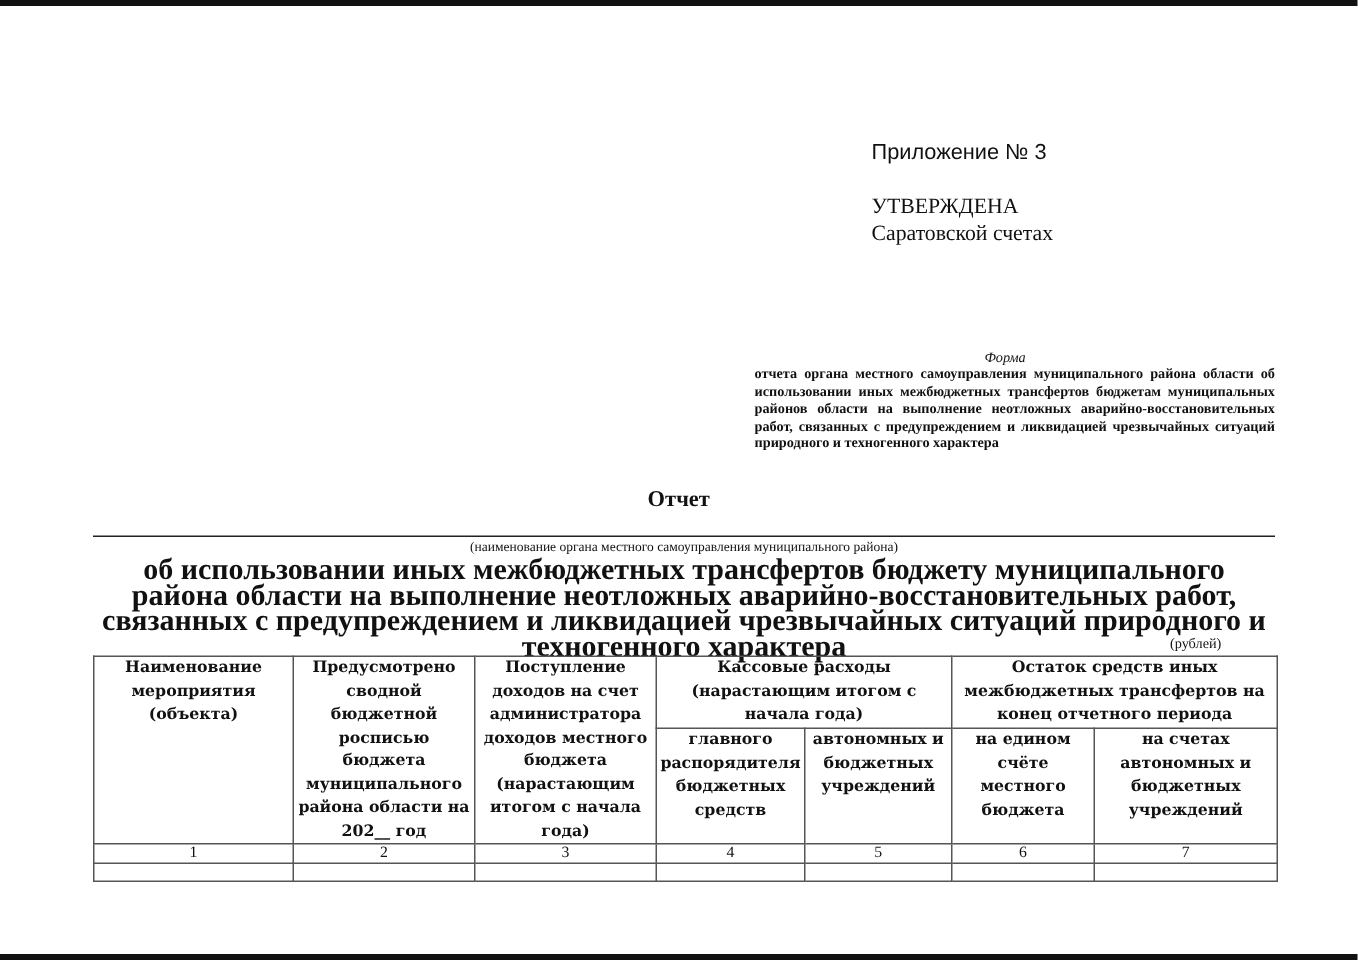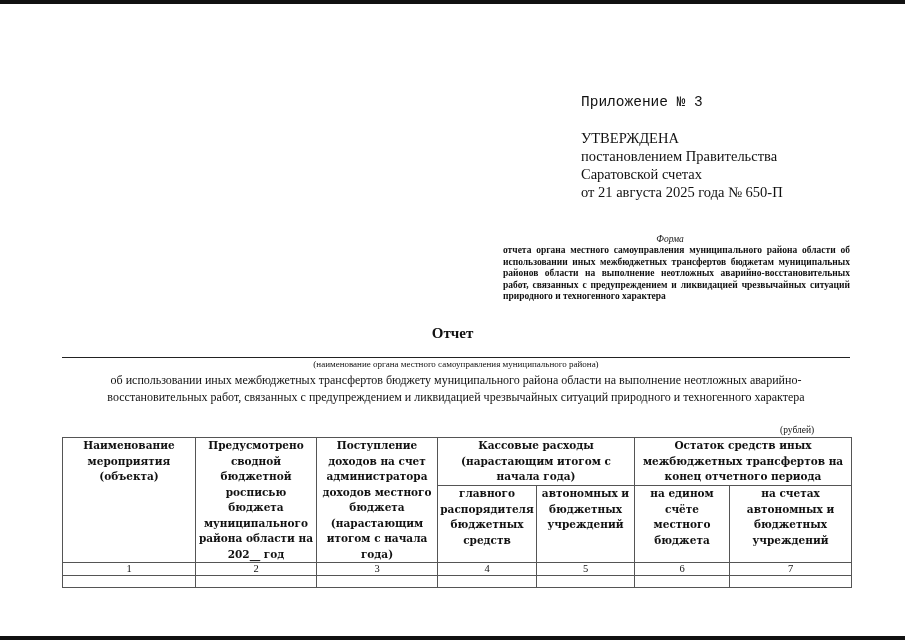--- a/index.html
+++ b/index.html
@@ -4,31 +4,31 @@
 <style>
   html, body { margin: 0; padding: 0; }
   body {
     width: 905px; height: 640px; position: relative; overflow: hidden;
     background: #ffffff; color: #111111;
     font-family: "DejaVu Serif", "Liberation Serif", serif;
   }
   .scan-top { position: absolute; left: 0; top: 0; width: 905px; height: 4px; background: #111; }
   .scan-bottom { position: absolute; left: 0; top: 636px; width: 905px; height: 4px; background: #111; }
 
-  .appendix { position: absolute; left: 581px; top: 93px; font-size: 14.5px; line-height: 18px; font-family: Liberation Mono, monospace; }
+  .appendix { position: absolute; left: 581px; top: 93px; font-size: 14.5px; line-height: 18px; font-family: Liberation Sans, sans-serif; }
   .approved { position: absolute; left: 581px; top: 129px; font-size: 14.5px; line-height: 18px; font-family: "Liberation Serif", serif; }
   .approved div { white-space: nowrap; }
 
   .form-label { position: absolute; left: 490px; width: 360px; top: 234px; text-align: center; font-size: 9.5px; line-height: 11px; font-family: "Liberation Serif", serif; font-style: italic; }
   .form-desc { position: absolute; left: 503px; width: 347px; top: 245px; font-size: 9.5px; line-height: 11.5px; text-align: justify; font-family: "Liberation Serif", serif; font-weight: bold; }
 
   .report-title { position: absolute; left: 0; width: 905px; top: 325px; text-align: center; font-size: 15px; font-weight: bold; font-family: "Liberation Serif", serif; }
   .org-line { position: absolute; left: 62px; width: 788px; top: 357px; height: 0; border-top: 1px solid #222; }
   .org-caption { position: absolute; left: 62px; width: 788px; top: 359px; text-align: center; font-size: 9px; font-family: "Liberation Serif", serif; }
-  .subject { position: absolute; left: 62px; width: 788px; top: 372px; text-align: center; font-size: 12px; line-height: 17px; font-weight: normal; font-family: "Liberation Serif", serif; }
+  .subject { position: absolute; left: 62px; width: 788px; top: 372px; text-align: center; font-size: 20px; line-height: 17px; font-weight: bold; font-family: "Liberation Serif", serif; }
   .units { position: absolute; left: 780px; width: 70px; top: 425px; font-size: 9.5px; font-family: "Liberation Serif", serif; }
 
   table.report {
     position: absolute; left: 62px; top: 437px; width: 789px;
     border-collapse: collapse; table-layout: fixed;
     font-family: "DejaVu Serif", serif; font-size: 10.5px; font-weight: bold; line-height: 15.5px; padding-left: 24px;
   }
   table.report td { border: 1px solid #555; text-align: center; vertical-align: top; padding: 0 1px; overflow: hidden; }
   table.report tr.h1 td { height: 43px; }
   table.report tr.h2 td { height: 74px; }
@@ -37,23 +37,21 @@
 </style>
 </head>
 <body>
 
 <div class="scan-top"></div>
 
 <div class="appendix">Приложение № 3</div>
 
 <div class="approved">
   <div>УТВЕРЖДЕНА</div>
-  <div>постановлением Правительства</div>
   <div>Саратовской счетах</div>
-  <div>от 21 августа 2025 года № 650-П</div>
 </div>
 
 <div class="form-label">Форма</div>
 <div class="form-desc">отчета органа местного самоуправления муниципального района области об использовании иных межбюджетных трансфертов бюджетам муниципальных районов области на выполнение неотложных аварийно-восстановительных работ, связанных с предупреждением и ликвидацией чрезвычайных ситуаций природного и техногенного характера</div>
 
 <div class="report-title">Отчет</div>
 <div class="org-line"></div>
 <div class="org-caption">(наименование органа местного самоуправления муниципального района)</div>
 <div class="subject">об использовании иных межбюджетных трансфертов бюджету муниципального района области на выполнение неотложных аварийно-восстановительных работ, связанных с предупреждением и ликвидацией чрезвычайных ситуаций природного и техногенного характера</div>
 <div class="units">(рублей)</div>

